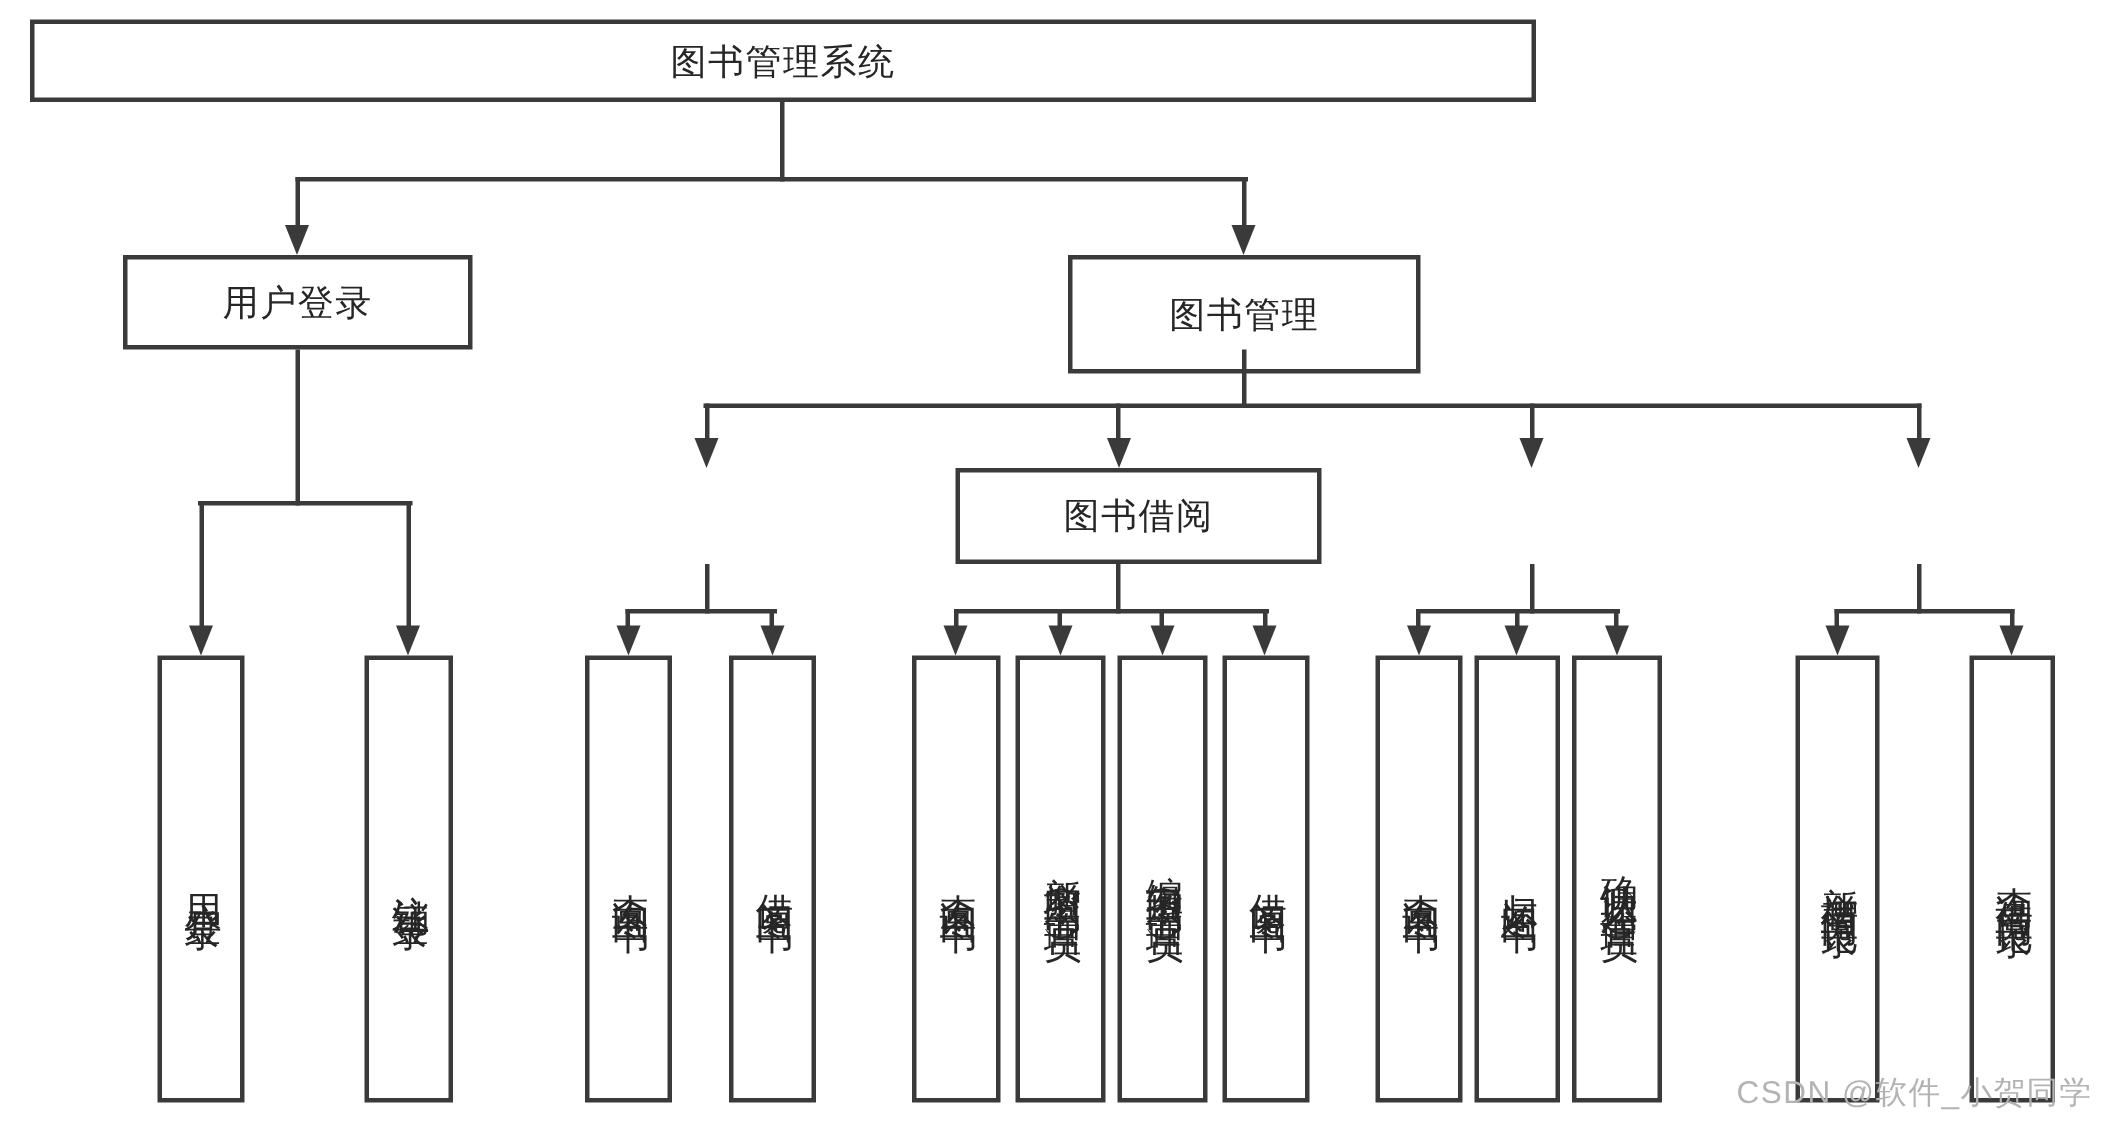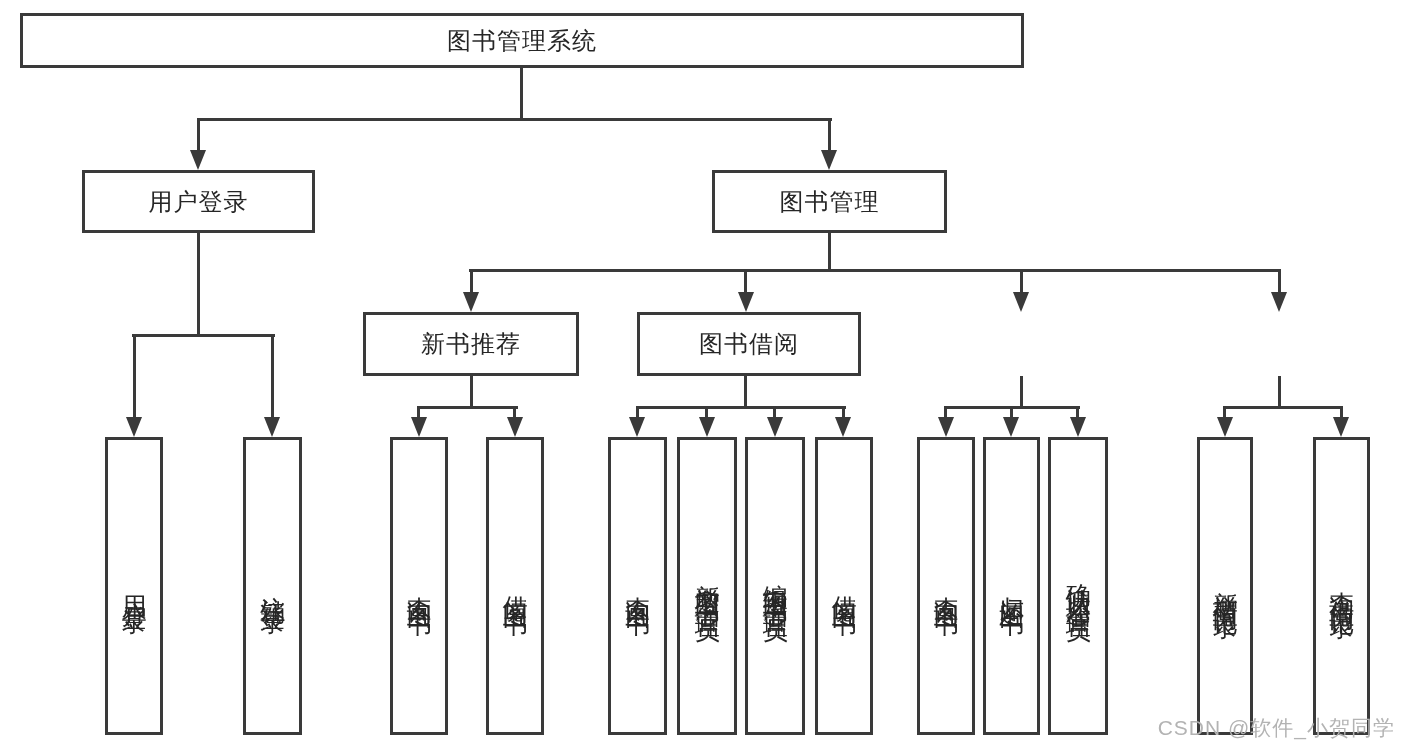--- a/index.html
+++ b/index.html
@@ -87,21 +87,21 @@
   <div class="vline" style="left:520px;top:68px;height:53px;"></div>
   <div class="hline" style="left:197px;top:118px;width:635px;"></div>
   <div class="vline" style="left:197px;top:118px;height:36px;"></div>
   <div class="arrow" style="left:190px;top:150px;"></div>
   <div class="vline" style="left:828px;top:118px;height:36px;"></div>
   <div class="arrow" style="left:821px;top:150px;"></div>
 
   <div class="node" style="left:82px;top:170px;width:233px;height:63px;">
     <span>用户登录</span>
   </div>
-  <div class="node" style="left:712px;top:170px;width:235px;height:63px;">
+  <div class="node" style="left:712px;top:170px;width:235px;height:79px;">
     <span>图书管理</span>
   </div>
 
   <div class="vline" style="left:197px;top:233px;height:104px;"></div>
   <div class="hline" style="left:132px;top:334px;width:143px;"></div>
   <div class="vline" style="left:133px;top:334px;height:86px;"></div>
   <div class="arrow" style="left:126px;top:417px;"></div>
   <div class="vline" style="left:271px;top:334px;height:86px;"></div>
   <div class="arrow" style="left:264px;top:417px;"></div>
 
@@ -109,24 +109,21 @@
   <div class="hline" style="left:469px;top:269px;width:812px;"></div>
   <div class="vline" style="left:470px;top:269px;height:27px;"></div>
   <div class="arrow" style="left:463px;top:292px;"></div>
   <div class="vline" style="left:744px;top:269px;height:27px;"></div>
   <div class="arrow" style="left:738px;top:292px;"></div>
   <div class="vline" style="left:1020px;top:269px;height:27px;"></div>
   <div class="arrow" style="left:1013px;top:292px;"></div>
   <div class="vline" style="left:1278px;top:269px;height:27px;"></div>
   <div class="arrow" style="left:1271px;top:292px;"></div>
 
-  <div class="node" style="left:363px;top:312px;width:216px;height:64px;">
-    <span>新书推荐</span>
-  </div>
-  <div class="node" style="left:637px;top:312px;width:224px;height:64px;">
+  <div class="node" style="left:637px;top:312px;width:244px;height:64px;">
     <span>图书借阅</span>
   </div>
 
   <div class="vline" style="left:470px;top:376px;height:33px;"></div>
   <div class="hline" style="left:417px;top:406px;width:101px;"></div>
   <div class="vline" style="left:417px;top:406px;height:14px;"></div>
   <div class="arrow" style="left:411px;top:417px;"></div>
   <div class="vline" style="left:513px;top:406px;height:14px;"></div>
   <div class="arrow" style="left:507px;top:417px;"></div>
 

